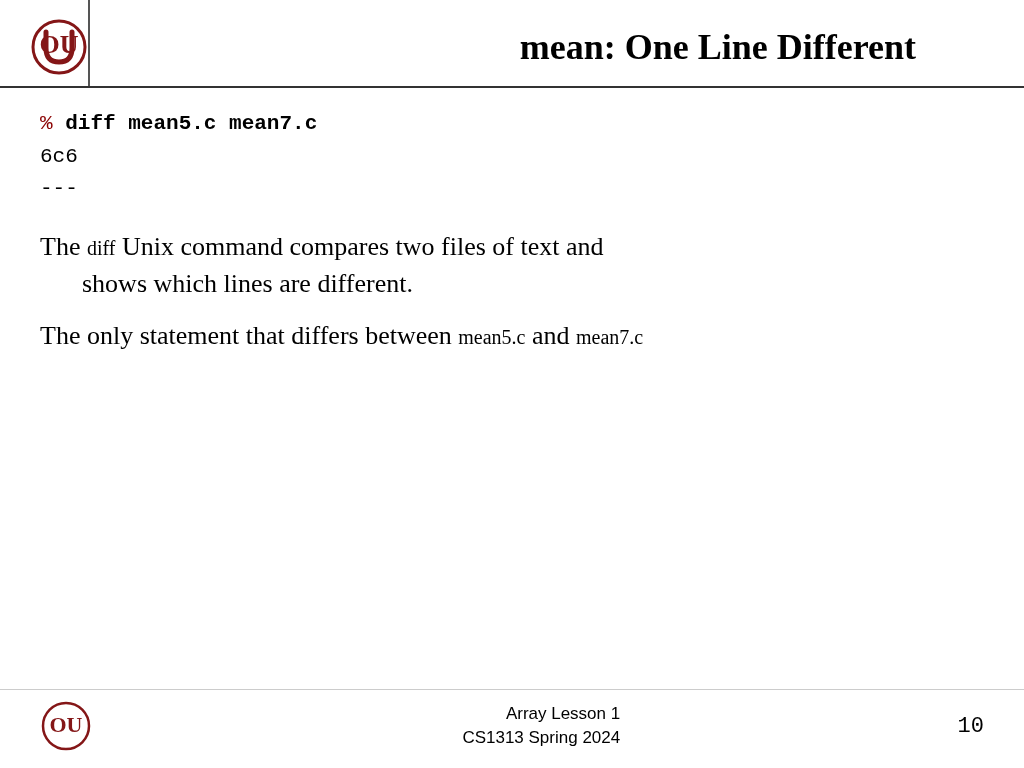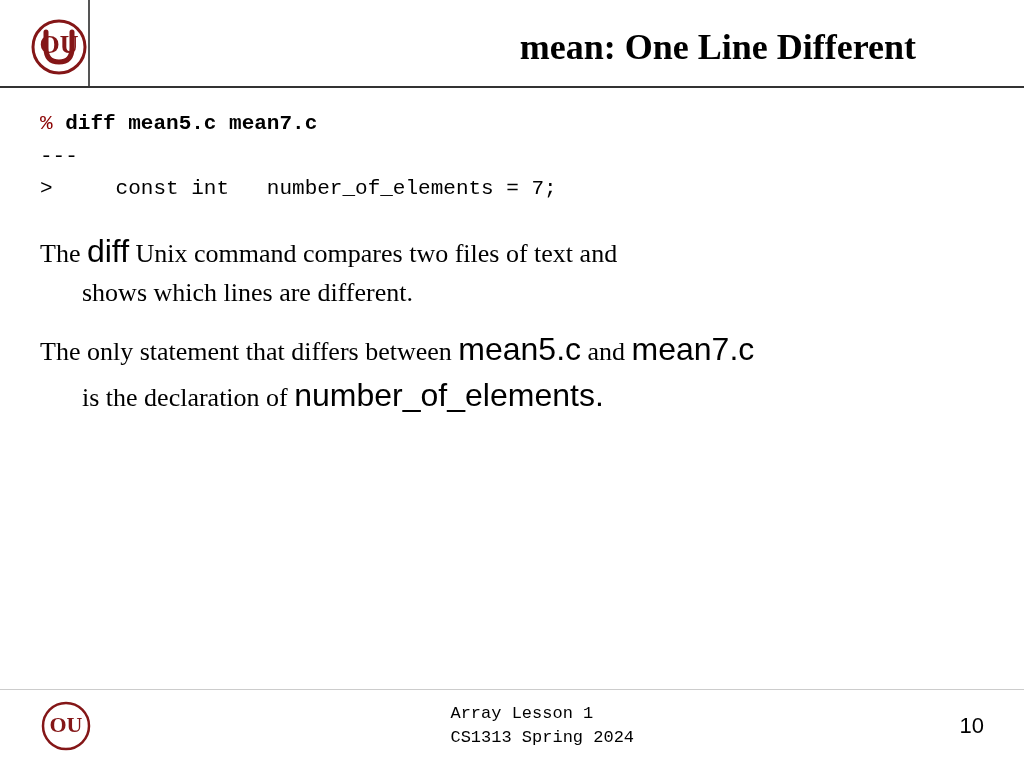--- a/index.html
+++ b/index.html
@@ -96,22 +96,22 @@
     
     .desc-para {
       font-size: 26px;
       line-height: 1.45;
       color: #000;
       margin-bottom: 14px;
       font-family: 'Times New Roman', Times, serif;
     }
 
     .desc-para .mono {
-      font-family: Liberation Sans, sans-serif;
-      font-size: 32px;
+      font-family: Liberation Serif, serif;
+      font-size: 20px;
     }
 
     .desc-para .indent {
       display: block;
       padding-left: 42px;
     }
 
     
     .footer {
       display: flex;
@@ -120,31 +120,31 @@
       padding: 10px 40px 16px 40px;
       border-top: 1px solid #ccc;
     }
 
     .footer-logo {
       width: 52px;
       height: 52px;
     }
 
     .footer-center {
-      text-align: left;
+      text-align: right;
       font-size: 17px;
-      font-family: Liberation Mono, monospace;
+      font-family: Liberation Sans, sans-serif;
       color: #000;
       line-height: 1.4;
       margin-left: 33px;
     }
 
     .footer-page {
       font-size: 22px;
-      font-family: Liberation Sans, sans-serif;
+      font-family: Liberation Mono, monospace;
       color: #000;
     }
 
     
     .ou-crimson {
       fill: #841617;
     }
   </style>
 </head>
 <body>
@@ -166,32 +166,31 @@
       </svg>
     </div>
     <div class="logo-vline"></div>
     <div class="header-title">mean: One Line Different</div>
   </div>
 
   <div class="content">
 
     <div class="code-block">
       <span class="code-line"><span class="prompt ou-crimson">%</span> <span class="bold-cmd">diff mean5.c mean7.c</span></span>
+      <span class="code-line">6c6</span>
       <span class="code-line">---</span>
-      <span class="code-line"><span>&gt;</span><span>     const int   number_of_elements = 7;</span></span>
     </div>
 
     <div class="desc-para">
       <span>The </span><span class="mono">diff</span><span> Unix command compares two files of text and</span>
       <span class="indent">shows which lines are different.</span>
     </div>
 
     <div class="desc-para">
       <span>The only statement that differs between </span><span class="mono">mean5.c</span><span> and </span><span class="mono">mean7.c</span>
-      <span class="indent"><span>is the declaration of </span><span class="mono">number_of_elements.</span></span>
     </div>
 
   </div>
 
   <div class="footer">
     <div class="footer-logo">
       <svg viewBox="0 0 52 52" xmlns="http://www.w3.org/2000/svg" width="52" height="52">
         <rect x="0" y="0" width="52" height="52" fill="white"></rect>
         <ellipse cx="26" cy="26" rx="23" ry="23" fill="none" stroke="#841617" stroke-width="2.5"></ellipse>
         <text x="26" y="32" text-anchor="middle" font-family="serif" font-size="22" font-weight="bold" fill="#841617">OU</text>

